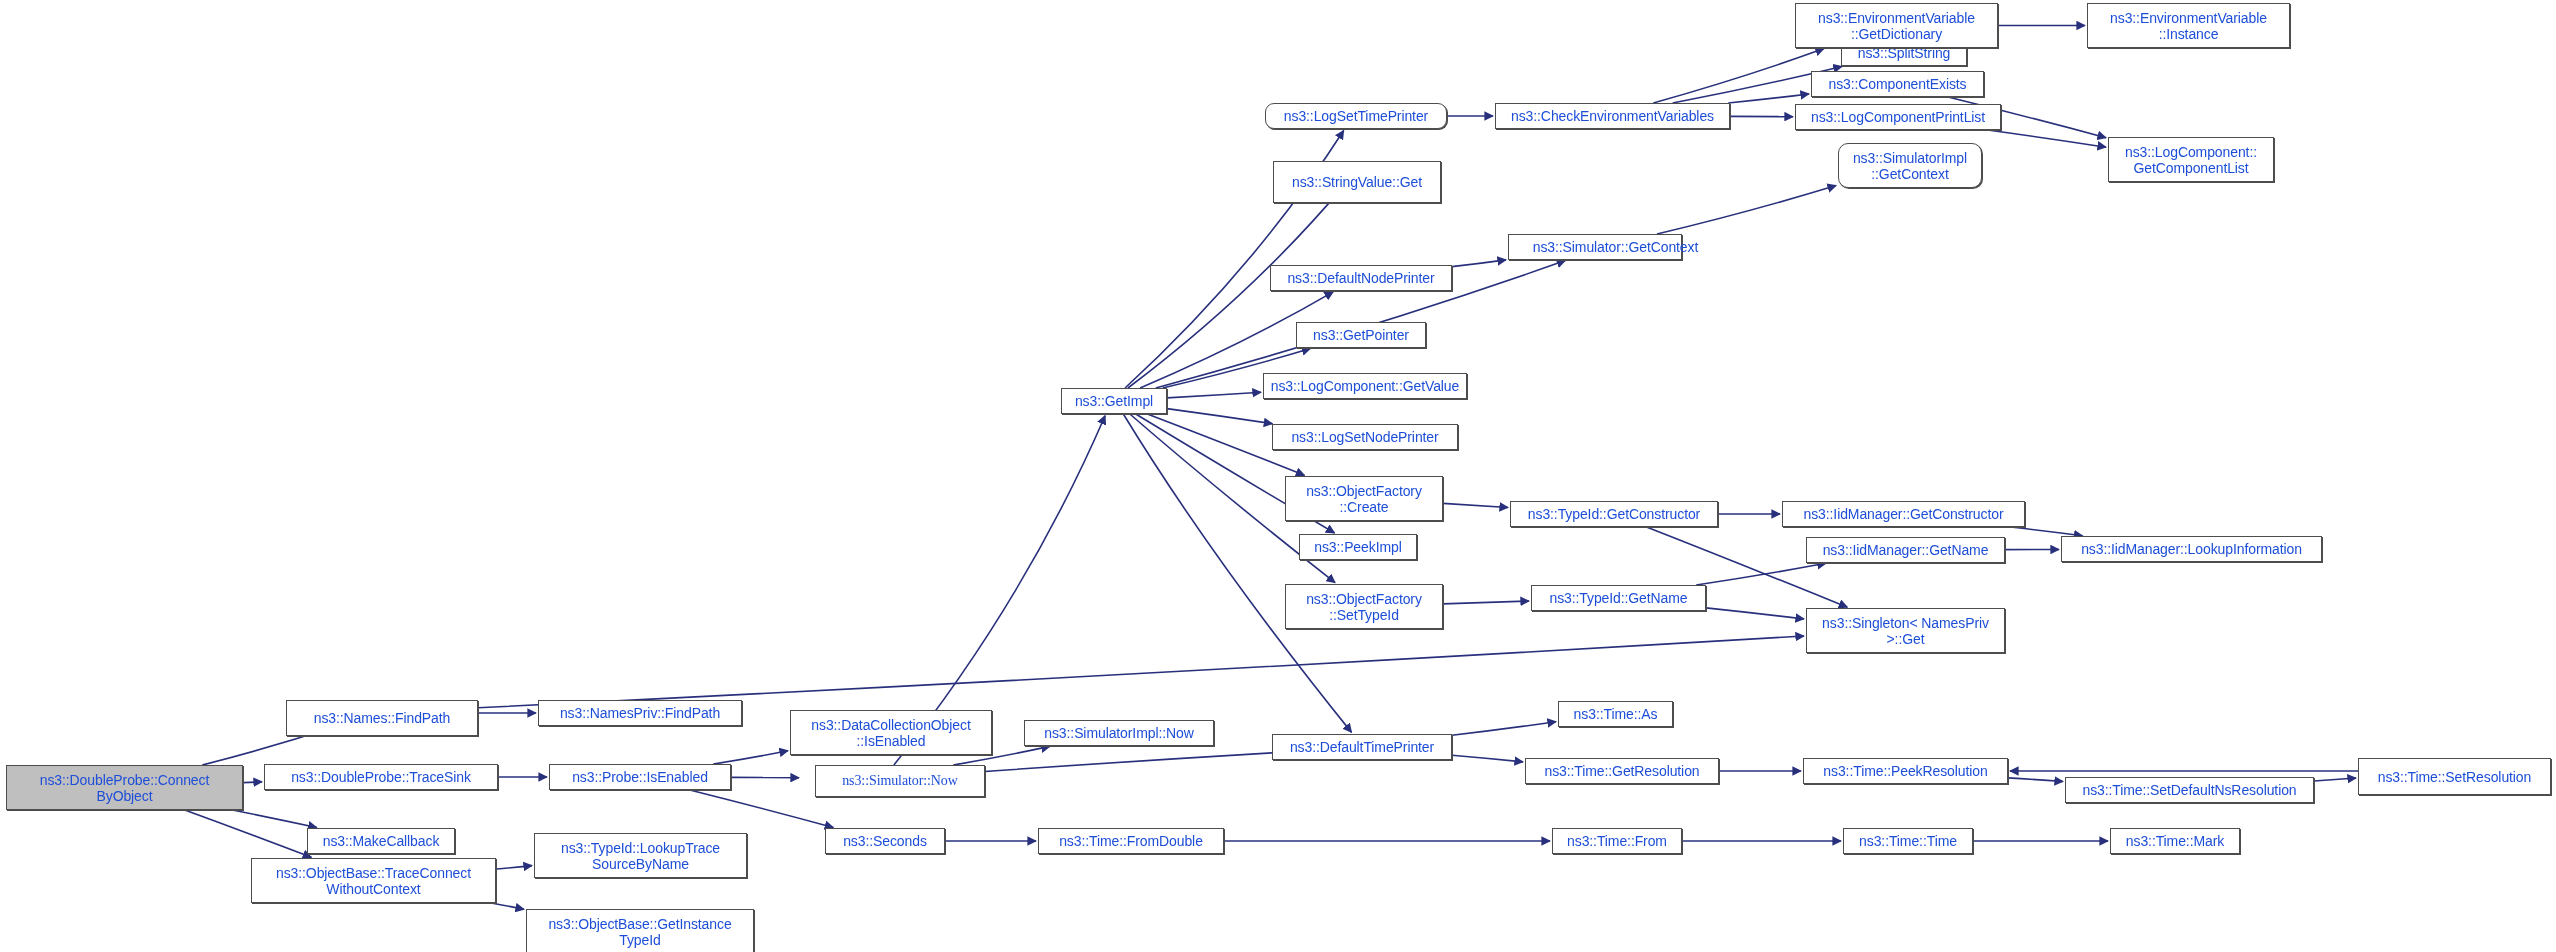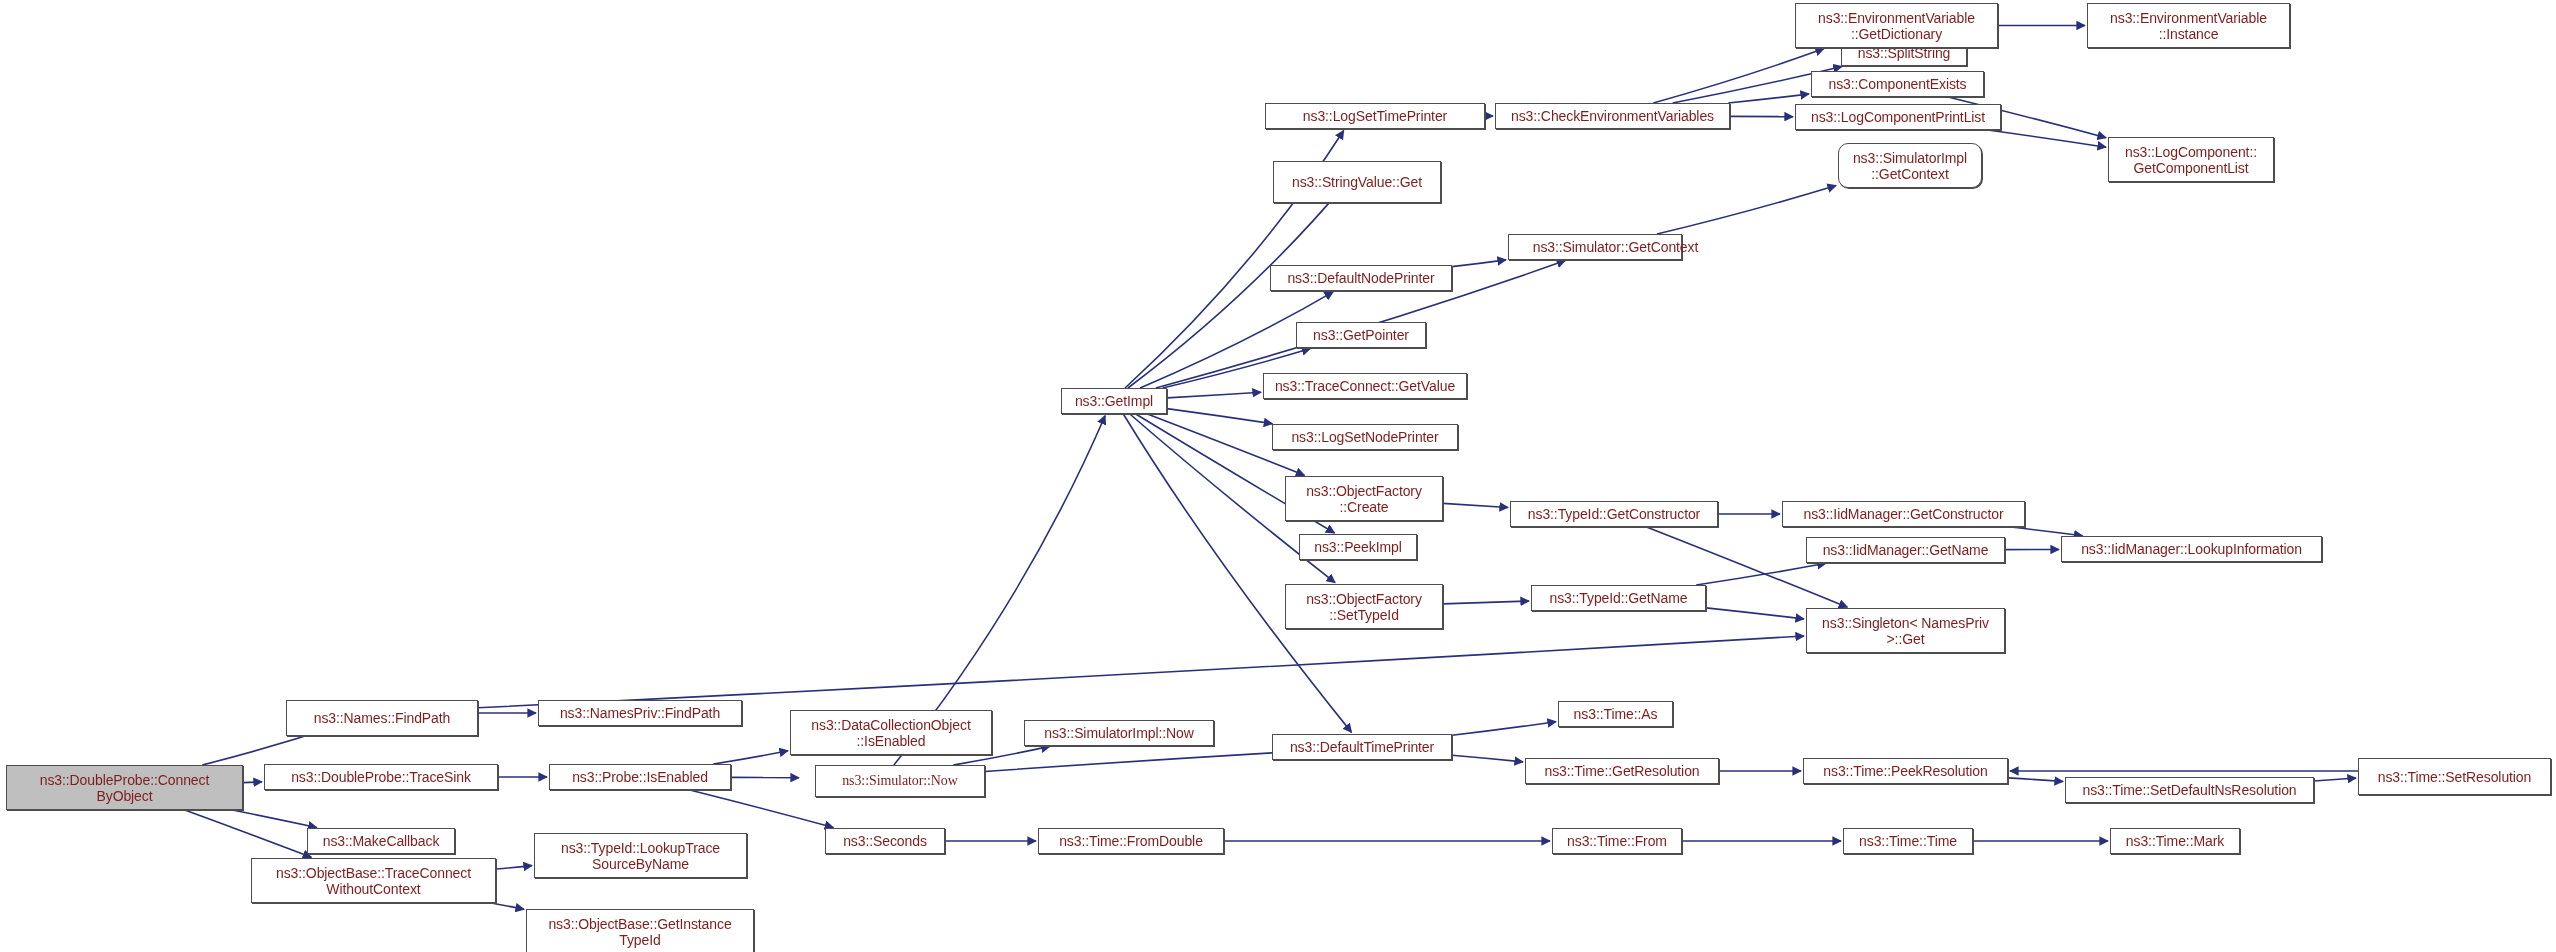--- a/index.html
+++ b/index.html
@@ -29,21 +29,21 @@
     left: 0;
     top: 0;
     width: 2556px;
     height: 952px;
   }
   .node {
     position: absolute;
     box-sizing: border-box;
     border: 1px solid #4d4d4d;
     background: #ffffff;
-    color: #7f1d1d;
+    color: #1d4ed8;
     display: flex;
     align-items: center;
     justify-content: center;
     text-align: center;
     font-size: 14px;
     line-height: 16px;
     letter-spacing: -0.1px;
     white-space: pre-line;
     padding: 0 3px;
     box-shadow: 1px 1px 0 0 #4d4d4d;
@@ -133,25 +133,25 @@
 SourceByName</div>
       <div class="node" style="left: 526px; top: 909px; width: 228px; height: 45px;">ns3::ObjectBase::GetInstance
 TypeId</div>
       <div class="node" style="left: 790px; top: 710px; width: 202px; height: 45px;">ns3::DataCollectionObject
 ::IsEnabled</div>
       <div class="node" style="left: 815px; top: 765px; width: 170px; height: 32px; font-family: Liberation Serif, serif;">ns3::Simulator::Now</div>
       <div class="node" style="left: 825px; top: 828px; width: 120px; height: 26px;">ns3::Seconds</div>
       <div class="node" style="left: 1024px; top: 720px; width: 190px; height: 26px;">ns3::SimulatorImpl::Now</div>
       <div class="node" style="left: 1038px; top: 828px; width: 186px; height: 26px;">ns3::Time::FromDouble</div>
       <div class="node" style="left: 1061px; top: 388px; width: 106px; height: 26px;">ns3::GetImpl</div>
-      <div class="node" style="left: 1265px; top: 103px; width: 220px; height: 26px;">ns3::LogSetTimePrinter</div>
+      <div class="node" style="left: 1265px; top: 103px; width: 182px; height: 26px; border-radius: 9px;">ns3::LogSetTimePrinter</div>
       <div class="node" style="left: 1273px; top: 161px; width: 168px; height: 42px;">ns3::StringValue::Get</div>
       <div class="node" style="left: 1270px; top: 265px; width: 182px; height: 26px;">ns3::DefaultNodePrinter</div>
       <div class="node" style="left: 1296px; top: 322px; width: 130px; height: 26px;">ns3::GetPointer</div>
-      <div class="node" style="left: 1263px; top: 373px; width: 204px; height: 26px;">ns3::TraceConnect::GetValue</div>
+      <div class="node" style="left: 1263px; top: 373px; width: 204px; height: 26px;">ns3::LogComponent::GetValue</div>
       <div class="node" style="left: 1272px; top: 424px; width: 186px; height: 26px;">ns3::LogSetNodePrinter</div>
       <div class="node" style="left: 1285px; top: 476px; width: 158px; height: 45px;">ns3::ObjectFactory
 ::Create</div>
       <div class="node" style="left: 1299px; top: 534px; width: 118px; height: 26px;">ns3::PeekImpl</div>
       <div class="node" style="left: 1285px; top: 584px; width: 158px; height: 45px;">ns3::ObjectFactory
 ::SetTypeId</div>
       <div class="node" style="left: 1272px; top: 734px; width: 180px; height: 26px;">ns3::DefaultTimePrinter</div>
       <div class="node" style="left: 1495px; top: 103px; width: 235px; height: 26px;">ns3::CheckEnvironmentVariables</div>
       <div class="node" style="left: 1508px; top: 234px; width: 174px; height: 26px; padding-left: 44px;">ns3::Simulator::GetContext</div>
       <div class="node" style="left: 1510px; top: 501px; width: 208px; height: 26px;">ns3::TypeId::GetConstructor</div>

